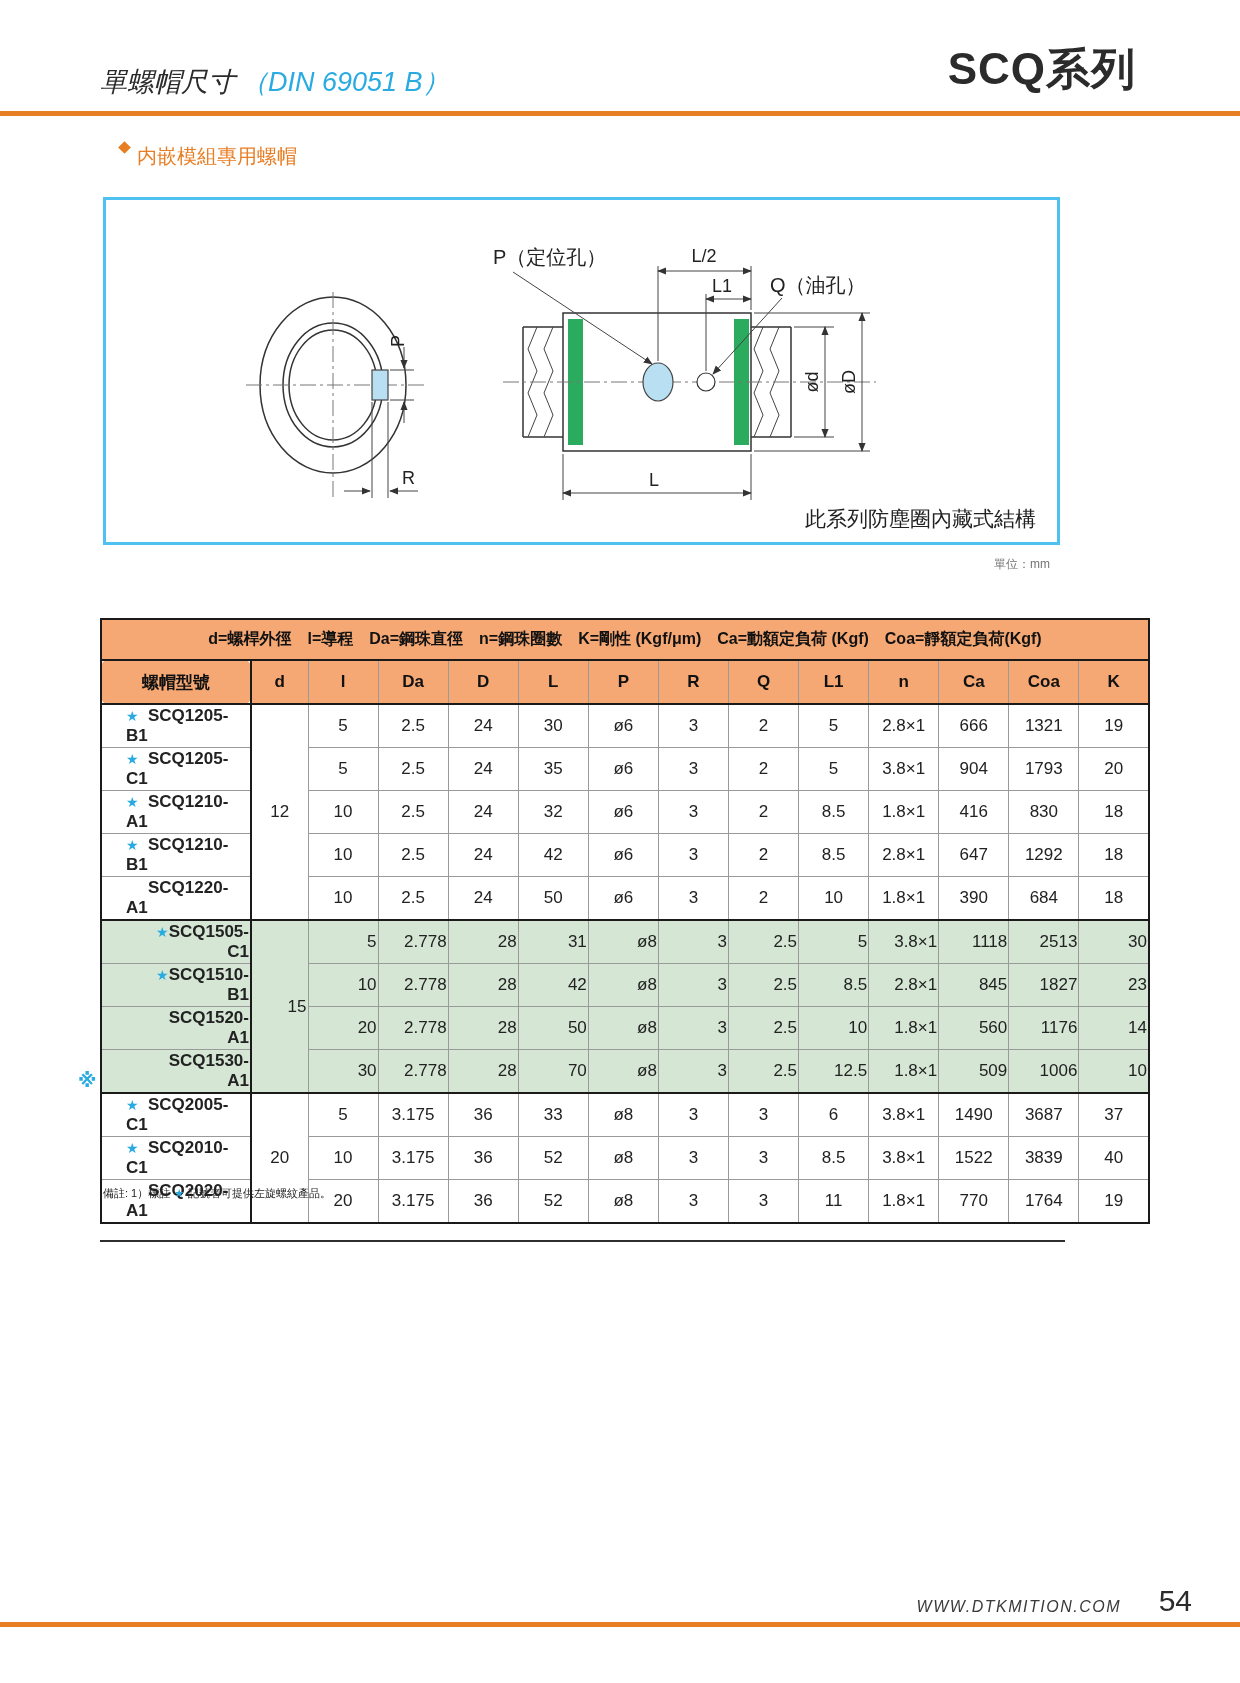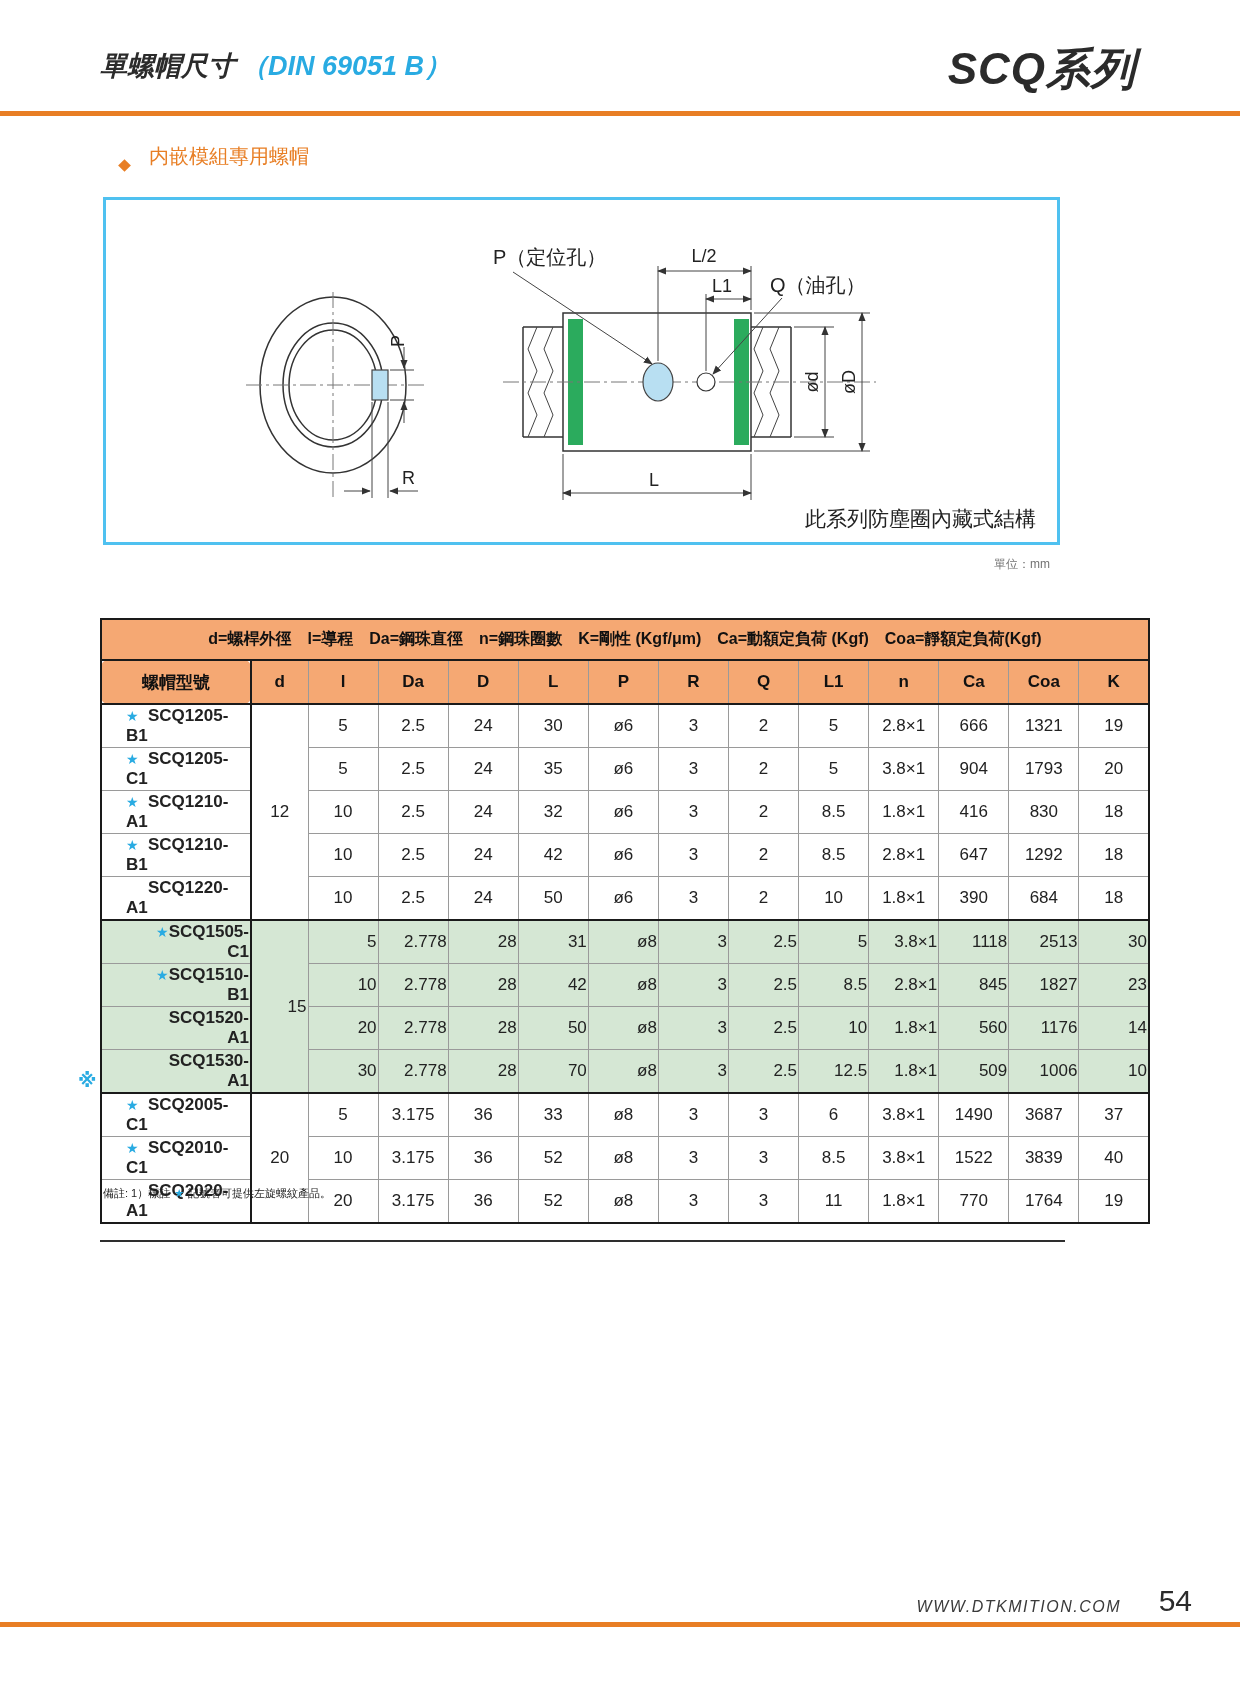--- a/index.html
+++ b/index.html
@@ -2,25 +2,25 @@
 <html style="--orange: #E87E24; --blue: #29ABE2; --table-header-fill: #F5A873; --green-row-fill: #D5E7D4; --seal-green: #2BAB5D; --hole-blue: #B8DFF2; --diagram-border: #4FC1F0; --table-border-dark: #1A1A1A; --grid-line: #9A9A9A;"><head>
 <meta charset="utf-8">
 <style>
   html,body{margin:0;padding:0;background:#e9e9e9;}
   #page{
     position:relative;width:1240px;height:1683px;background:#ffffff;
     font-family:"Liberation Sans","DejaVu Sans",sans-serif;color:#2b2b2b;
     margin:0 auto;overflow:hidden;
   }
   
-  .hdr-left{position:absolute;left:100px;top:48px;font-size:27px;font-weight:bold;font-style:italic;white-space:nowrap;}
+  .hdr-left{position:absolute;left:100px;top:64px;font-size:27px;font-weight:normal;font-style:italic;white-space:nowrap;}
   .hdr-left .std{color:var(--blue,#29ABE2);margin-left:6px;}
-  .hdr-right{position:absolute;right:104px;top:40px;font-size:44px;font-weight:bold;font-style:italic;letter-spacing:1px;}
+  .hdr-right{position:absolute;right:104px;top:40px;font-size:44px;font-weight:bold;letter-spacing:1px;}
   .hdr-rule{position:absolute;left:0;top:111px;width:1240px;height:5px;background:var(--orange,#E87E24);}
-  .section-heading{position:absolute;left:120px;top:143px;font-size:20px;color:var(--orange,#E87E24);display:flex;align-items:flex-end;gap:20px;}
+  .section-heading{position:absolute;left:120px;top:143px;font-size:20px;color:var(--orange,#E87E24);display:flex;align-items:flex-start;gap:8px;}
   .diamond{width:9px;height:9px;background:var(--orange,#E87E24);transform:rotate(45deg);display:inline-block;}
   
   .diagram-box{position:absolute;left:103px;top:197px;width:951px;height:342px;border:3px solid var(--diagram-border,#4FC1F0);background:#fff;}
   .diagram-box svg{position:absolute;left:0;top:0;}
   .sv-line{stroke:#333;stroke-width:1.5;fill:none;}
   .sv-thin{stroke:#444;stroke-width:1;fill:none;}
   .sv-center{stroke:#777;stroke-width:1;fill:none;stroke-dasharray:16 4 3 4;}
   .sv-seal{fill:var(--seal-green,#2BAB5D);stroke:none;}
   .sv-hole{fill:var(--hole-blue,#B8DFF2);stroke:#444;stroke-width:1.2;}
   .sv-qhole{fill:#fff;stroke:#333;stroke-width:1.2;}

